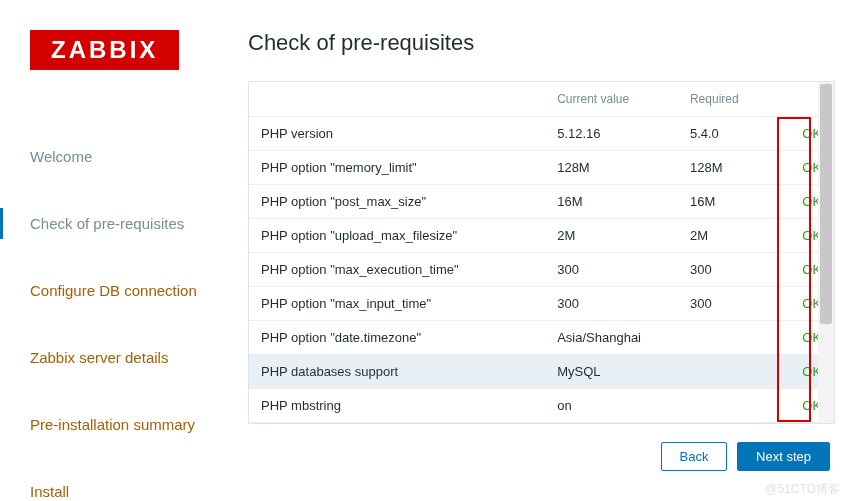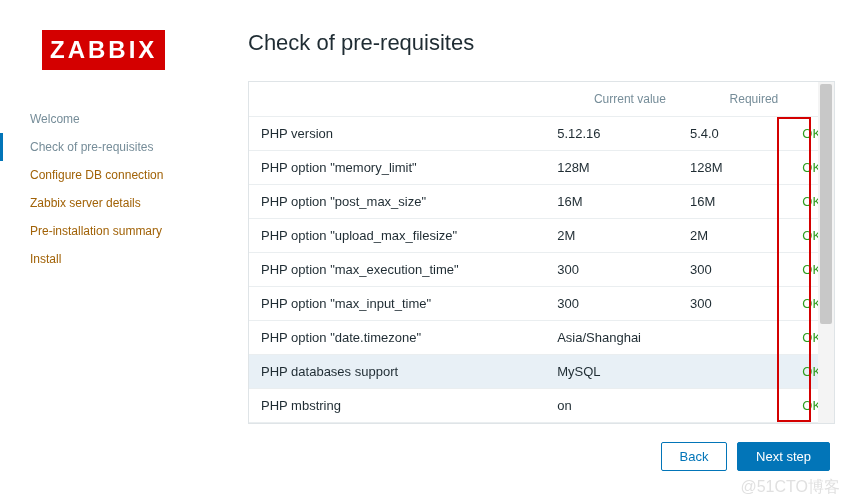--- a/index.html
+++ b/index.html
@@ -25,33 +25,33 @@
       width: 218px;
       padding-right: 20px;
       padding-left: 15px;
     }
     .logo {
       background: #d40000;
       color: #fff;
       font-weight: bold;
       font-size: 24px;
       letter-spacing: 3px;
-      padding: 6px 8px;
+      padding: 6px 21px;
       display: inline-block;
       margin-bottom: 35px;
-      margin-left: 12px;
     }
     .nav-list {
       list-style: none;
     }
     .nav-item {
       padding: 7px 0;
       color: #768d99;
       cursor: pointer;
-      font-size: 12px;
+      font-size: 15px;
+      margin-top: 36px;
     }
     .nav-item.active {
       color: #768d99;
       position: relative;
     }
     .nav-item.active::before {
       content: '';
       position: absolute;
       left: -30px;
       top: 0;
@@ -85,21 +85,21 @@
       width: 34px;
       border: 2px solid #d40000;
       pointer-events: none;
       z-index: 2;
     }
     table {
       width: 100%;
       border-collapse: collapse;
     }
     thead th {
-      text-align: right;
+      text-align: left;
       font-weight: normal;
       color: #768d99;
       font-size: 12px;
       padding: 10px 12px;
       border-bottom: 1px solid #eaeef0;
     }
     tbody td {
       padding: 9px 12px;
       border-bottom: 1px solid #eaeef0;
       color: #1f2c33;
@@ -153,21 +153,21 @@
     .btn-next {
       background: #0275b8;
       color: #fff;
       border-color: #0275b8;
     }
     .watermark {
       position: absolute;
       right: 10px;
       bottom: 3px;
       color: #ccc;
-      font-size: 16px;
+      font-size: 12px;
       opacity: 0.6;
     }
   </style>
 </head>
 <body>
 
 <div class="container">
   <div class="sidebar">
     <div class="logo">ZABBIX</div>
     <ul class="nav-list">

